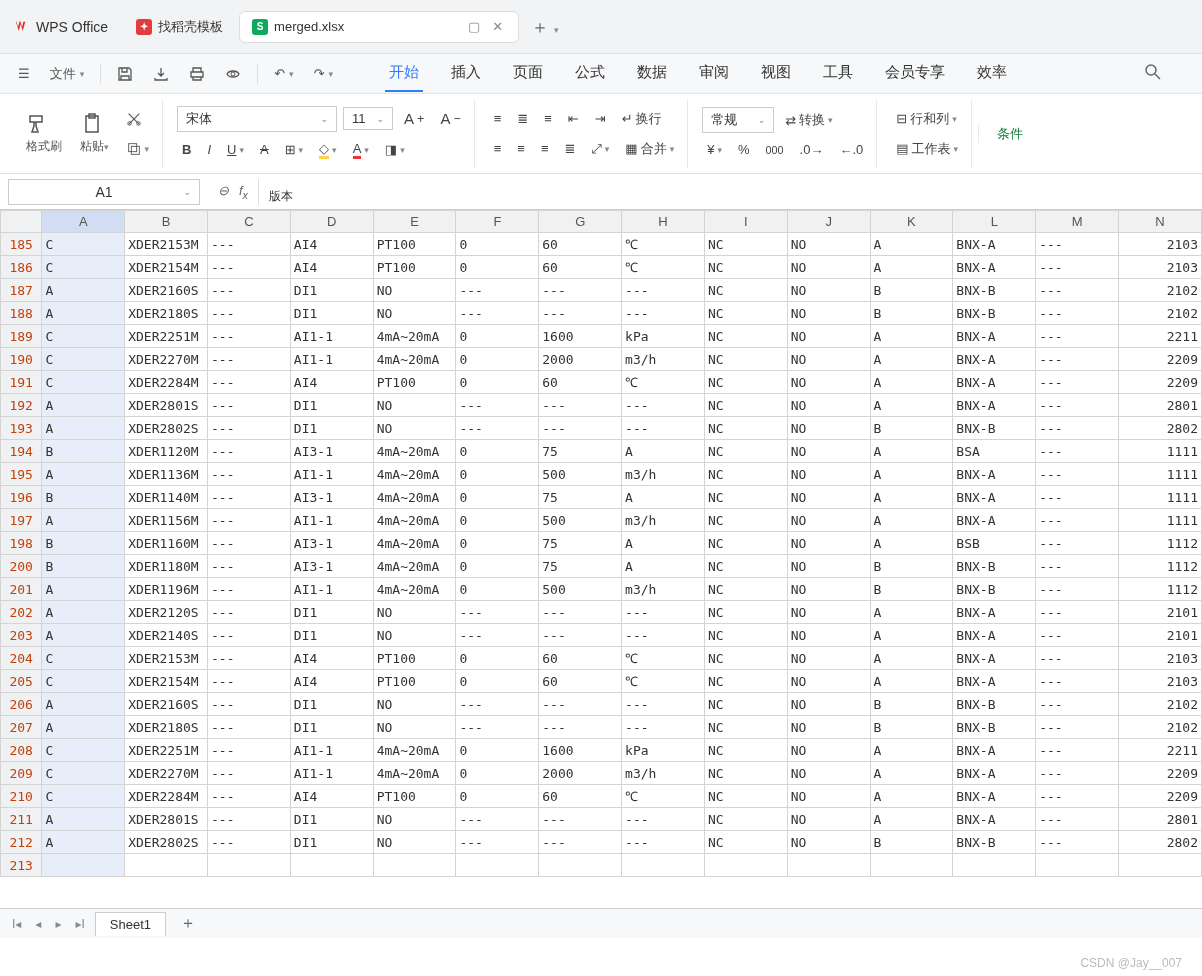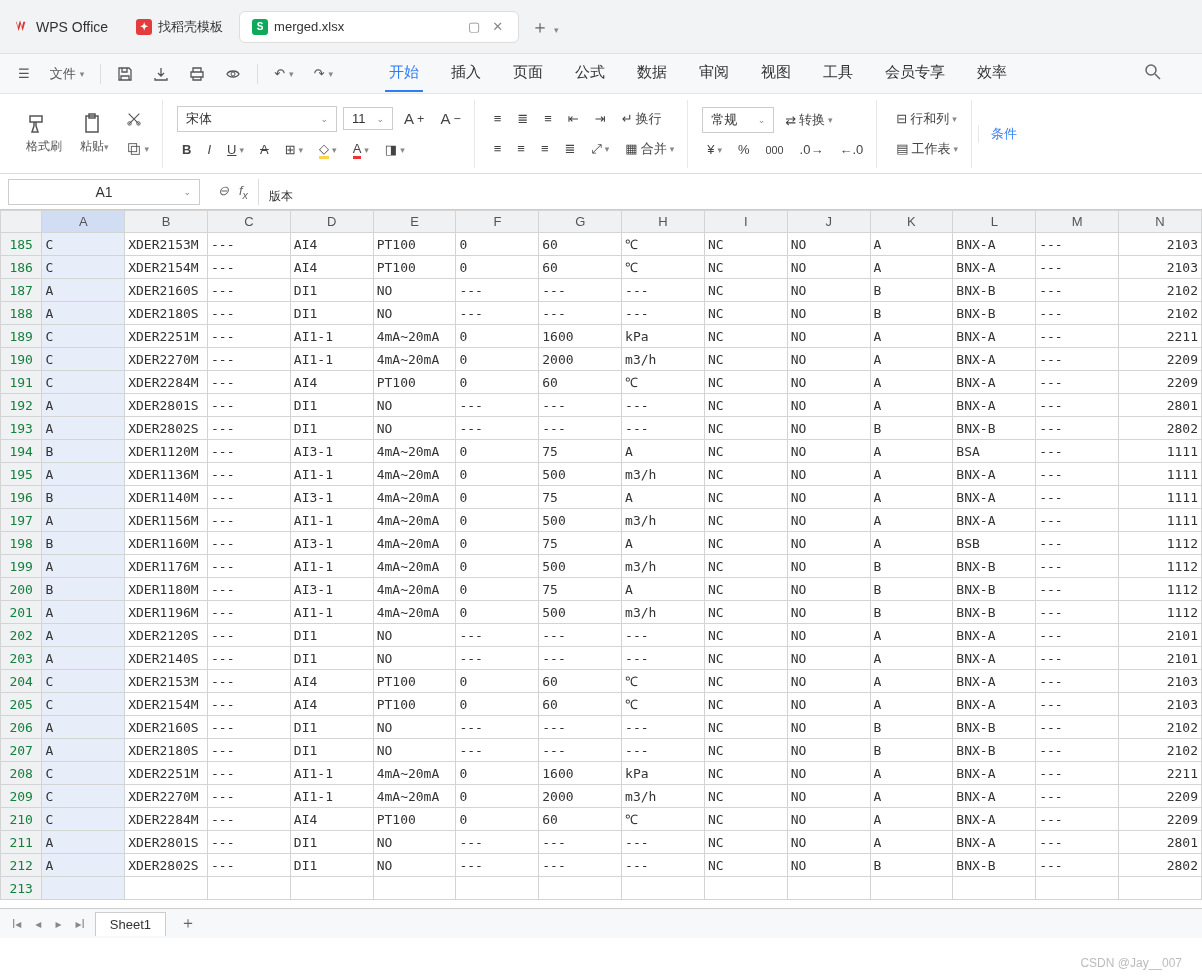--- a/index.html
+++ b/index.html
@@ -33,35 +33,35 @@
 .rgroup.row { flex-direction: row; align-items: center; }
 .rrow { display: flex; align-items: center; gap: 6px; }
 .rbtn { display: flex; align-items: center; gap: 3px; padding: 3px 5px; color: #444; font-size: 13px; border-radius: 3px; }
 .rbtn svg, .rbtn .ico { width: 16px; height: 16px; }
 .big-btn { display: flex; flex-direction: column; gap: 2px; padding: 4px 6px; font-size: 12px; color: #555; }
 .big-btn .ico { width: 24px; height: 24px; }
 .font-sel { border: 1px solid #ccc; padding: 3px 8px; width: 160px; display: flex; justify-content: space-between; align-items: center; font-size: 13px; }
 .size-sel { border: 1px solid #ccc; padding: 3px 8px; width: 50px; display: flex; justify-content: space-between; align-items: center; font-size: 13px; }
 .fmt-sel { border: 1px solid #ccc; padding: 3px 8px; width: 72px; display: flex; justify-content: space-between; align-items: center; font-size: 13px; }
 .caret { font-size: 9px; color: #888; }
-.ribbon-right { border-left: 1px solid #e8e8e8; padding-left: 12px; font-size: 13px; color: #3b82f6; }
+.ribbon-right { border-left: 1px solid #e8e8e8; padding-left: 18px; font-size: 13px; color: #15803d; }
 
 
 .fxbar { display: flex; align-items: center; height: 36px; border-bottom: 1px solid #ccc; background: #fff; }
 .namebox { width: 192px; border: 1px solid #ccc; margin: 4px 8px; height: 26px; display: flex; align-items: center; justify-content: center; position: relative; font-size: 14px; }
 .namebox .caret { position: absolute; right: 8px; }
 .fx-icons { display: flex; gap: 10px; padding: 0 10px; color: #666; font-style: italic; }
 .fx-input { flex: 1; padding: 0 10px; font-size: 12px; border-left: 1px solid #ddd; height: 26px; display: flex; align-items: flex-end; }
 
 
 .grid-wrap { height: 698px; overflow: hidden; background: #fff; position: relative; }
 table.sheet { border-collapse: collapse; table-layout: fixed; width: 100%; }
 table.sheet th, table.sheet td { border: 1px solid #d4d4d4; height: 23px; font-size: 13px; overflow: hidden; white-space: nowrap; padding: 0 3px; font-weight: normal; }
 table.sheet thead th { background: #f0f1f3; text-align: center; color: #555; height: 22px; position: sticky; top: 0; }
-table.sheet .rowhdr { background: #f0f1f3; text-align: center; color: #15803d; width: 40px; margin-left: 8px; }
+table.sheet .rowhdr { background: #f0f1f3; text-align: center; color: #c2410c; width: 40px; margin-left: 8px; }
 table.sheet td { text-align: left; font-family: "SimSun", monospace; }
 table.sheet td.num { text-align: right; }
 .corner { width: 40px; background: #f0f1f3; }
 .col-A { background: #e8eef9 !important; }
 thead .col-A-hdr { background: #d0ddf3 !important; }
 
 
 .sheetbar { display: flex; align-items: center; height: 30px; background: #f7f8fa; border-top: 1px solid #ccc; padding: 0 8px; gap: 6px; }
 .nav-btn { color: #888; padding: 2px 4px; font-size: 12px; }
 .sheet-tab { padding: 4px 14px; background: #fff; border: 1px solid #ccc; border-bottom: none; font-size: 13px; }
@@ -547,37 +547,20 @@
           <td>75</td>
           <td>A</td>
           <td>NC</td>
           <td>NO</td>
           <td>A</td>
           <td>BSB</td>
           <td>---</td>
           <td class="num">1112</td>
         </tr>
         <tr>
-          <td class="rowhdr">199</td>
-          <td class="col-A">A</td>
-          <td>XDER1176M</td>
-          <td>---</td>
-          <td>AI1-1</td>
-          <td>4mA~20mA</td>
-          <td>0</td>
-          <td>500</td>
-          <td>m3/h</td>
-          <td>NC</td>
-          <td>NO</td>
-          <td>B</td>
-          <td>BNX-B</td>
-          <td>---</td>
-          <td class="num">1112</td>
-        </tr>
-        <tr>
           <td class="rowhdr">200</td>
           <td class="col-A">B</td>
           <td>XDER1180M</td>
           <td>---</td>
           <td>AI3-1</td>
           <td>4mA~20mA</td>
           <td>0</td>
           <td>75</td>
           <td>A</td>
           <td>NC</td>

